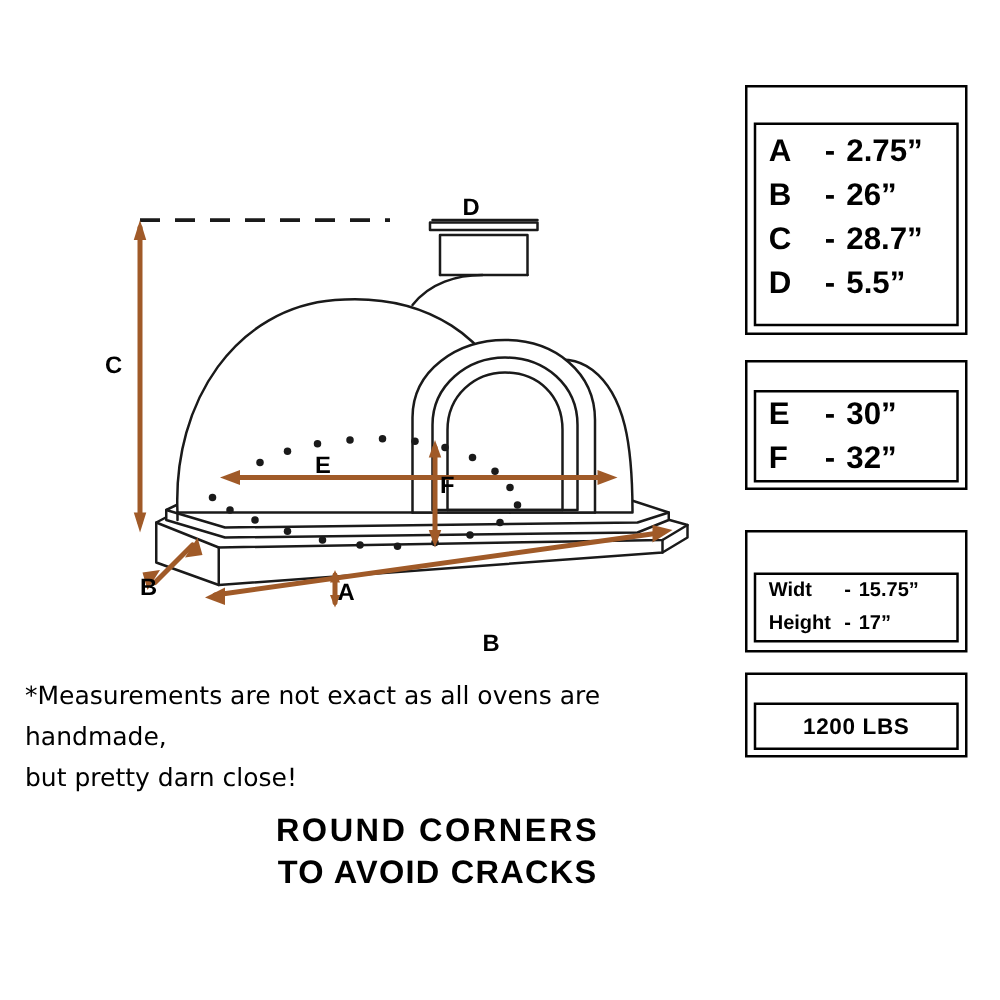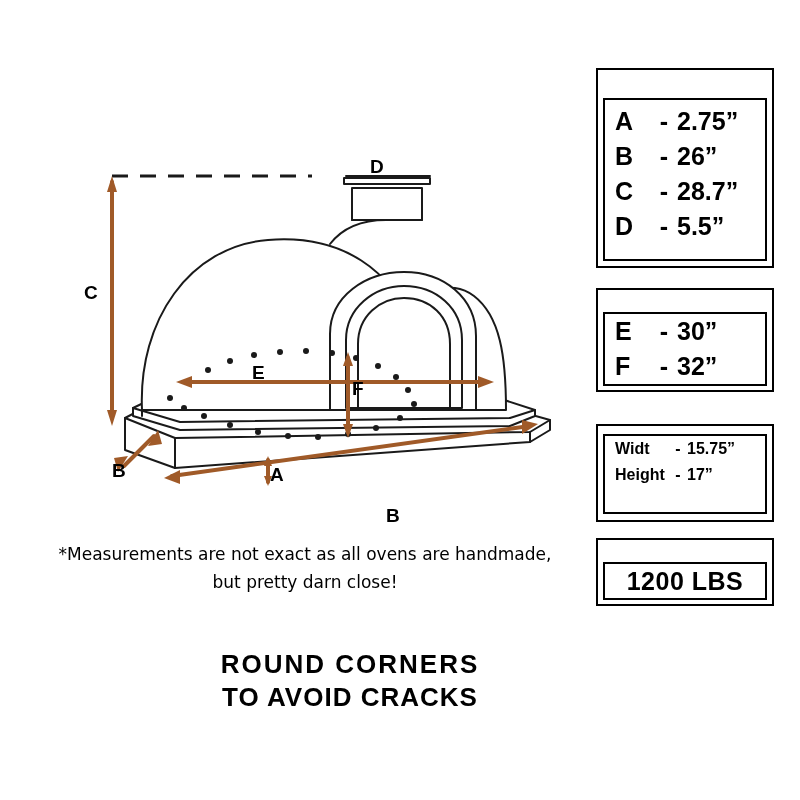--- a/index.html
+++ b/index.html
@@ -104,48 +104,48 @@
     top: 424px;
     width: 178px;
     height: 98px;
   }
   #table-opening .spec-row {
     font-size: 16px;
     height: 26px;
   }
   #table-opening .spec-row .k { width: 54px; }
   #table-opening .spec-row .d { width: 18px; }
-  #table-opening .inner { top: 8px; bottom: 6px; justify-content: flex-start; }
+  #table-opening .inner { top: 32px; bottom: 6px; justify-content: flex-start; }
 
   
   #table-weight {
     left: 596px;
     top: 538px;
     width: 178px;
     height: 68px;
   }
   #table-weight .inner {
     top: 22px; bottom: 4px;
     justify-content: center;
     align-items: center;
   }
   #weight-value {
-    font-size: 25px;
+    font-size: 18px;
     font-weight: bold;
     letter-spacing: 0.5px;
   }
 
   
   #note-block {
     position: absolute;
     left: 20px;
     top: 540px;
     width: 570px;
-    text-align: center;
-    font-size: 17px;
+    text-align: left;
+    font-size: 20px;
     line-height: 1.65;
     font-family: "DejaVu Sans", sans-serif;
   }
   #note-line1 { display: block; }
   #note-line2 { display: block; }
 
   #headline {
     position: absolute;
     left: 140px;
     top: 648px;

